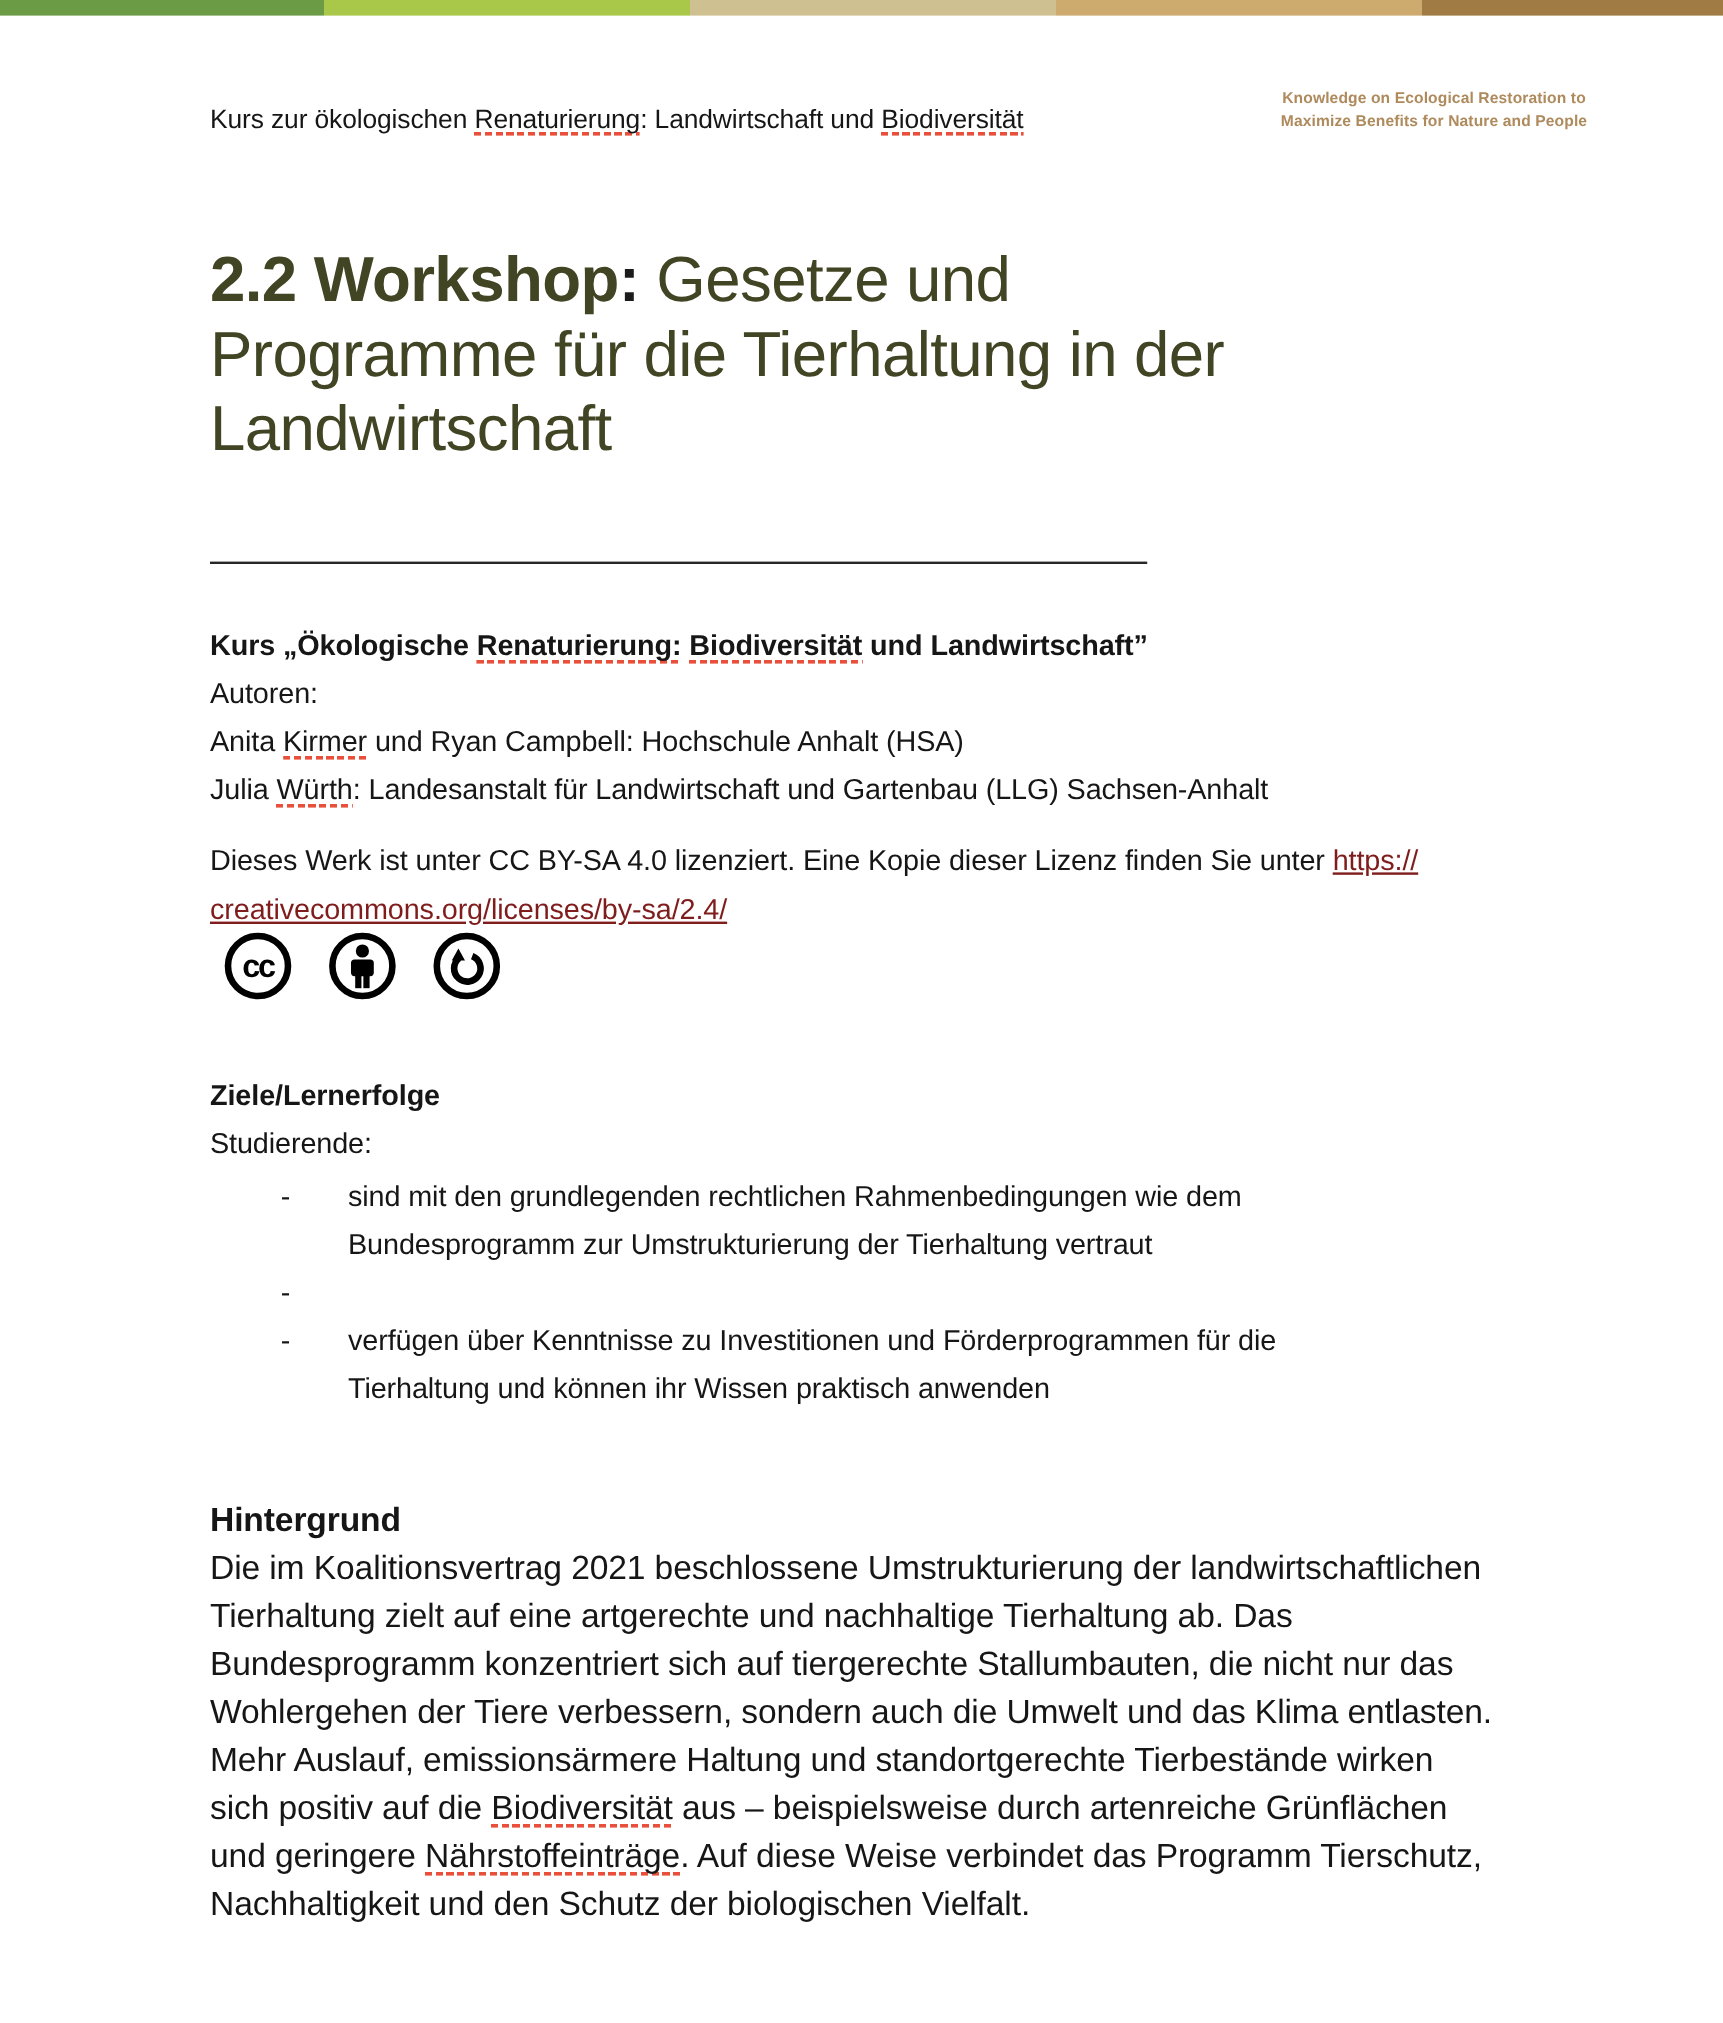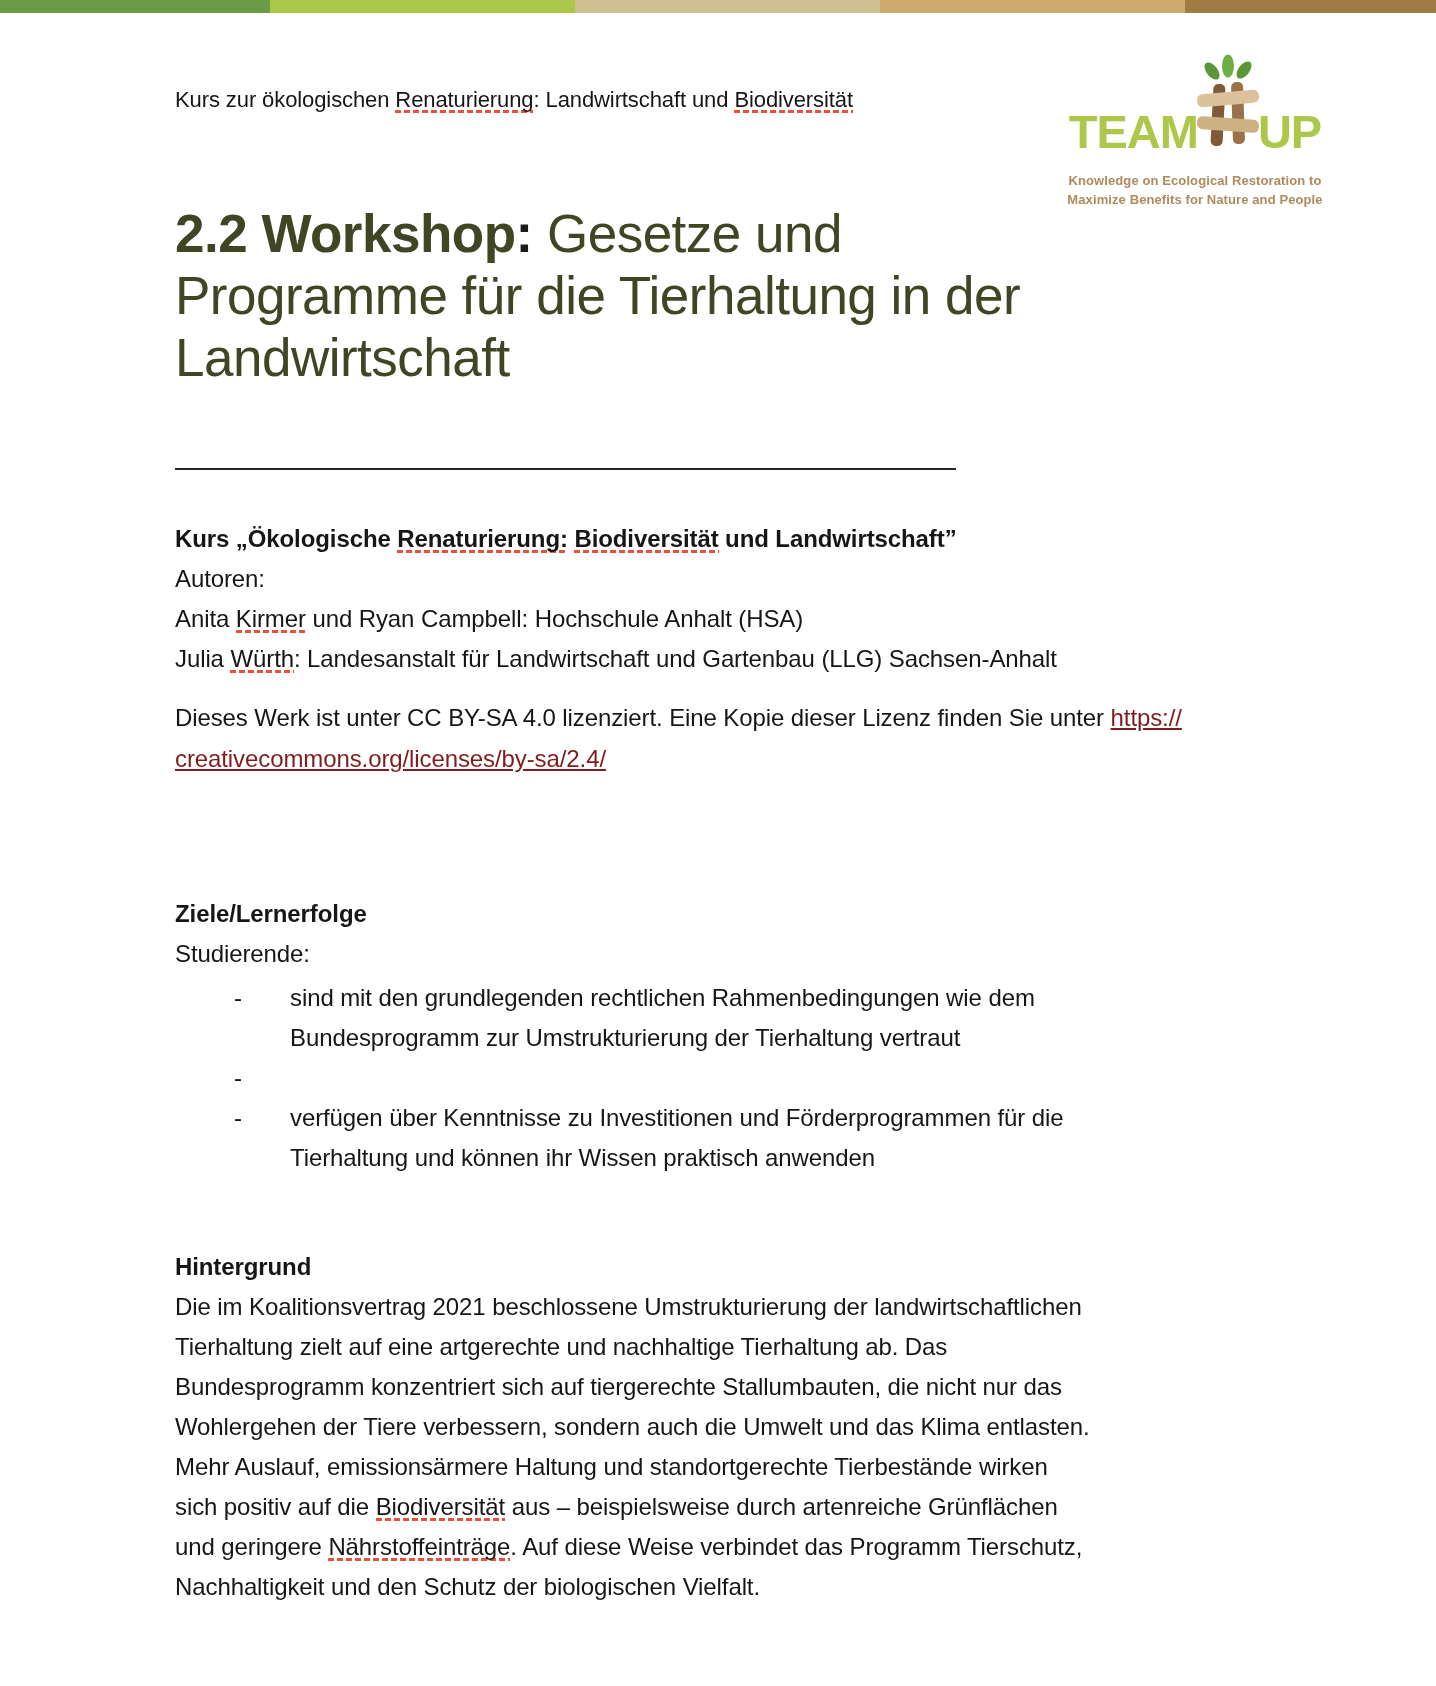--- a/index.html
+++ b/index.html
@@ -41,21 +41,21 @@
   .cc-badge { width:58px; height:58px; }
 
   
   .goals { position:absolute; left:175px; top:894px; width:1090px; font-size:24px; line-height:39.5px; letter-spacing:-0.1px; }
   .bullets { margin-top:5px; }
   .bullet { display:flex; line-height:40px; }
   .bullet-dash { display:inline-block; margin-left:59px; width:56px; flex:0 0 56px; }
   .bullet-text { width:930px; }
 
   
-  .bg-section { position:absolute; left:175px; top:1247px; width:1070px; font-size:24px; line-height:40px; letter-spacing:-0.1px; }
+  .bg-section { position:absolute; left:175px; top:1247px; width:1070px; font-size:28px; line-height:40px; letter-spacing:-0.1px; }
 
   
   .sq {
     background-image: repeating-linear-gradient(90deg, #e8503c 0 6px, rgba(0,0,0,0) 6px 9px);
     background-repeat:no-repeat; background-size:100% 3px; background-position:0 100%;
     padding-bottom:1px;
   }
 </style>
 </head>
 <body>
@@ -66,54 +66,63 @@
     <div class="tb1" style="background-color: rgb(108, 155, 69);"></div>
     <div class="tb2" style="background-color: rgb(169, 199, 72);"></div>
     <div class="tb3" style="background-color: rgb(207, 192, 146);"></div>
     <div class="tb4" style="background-color: rgb(205, 170, 110);"></div>
     <div class="tb5" style="background-color: rgb(160, 124, 68);"></div>
   </div>
 
   <div class="doc-header"><span>Kurs zur ökologischen </span><span class="sq">Renaturierung</span><span>: Landwirtschaft und </span><span class="sq">Biodiversität</span></div>
 
   <div class="logo">
-    <div class="logo-row">
-      <span class="logo-word" style="color: rgb(173, 199, 74);">TEAM</span>
-      <span class="logo-icon">
-        <svg width="58" height="98" viewBox="0 0 58 98" style="overflow:visible">
-          <ellipse cx="13" cy="17" rx="5.5" ry="10" fill="#5d9638" transform="rotate(-38 13 17)"></ellipse>
-          <ellipse cx="45" cy="16" rx="5.5" ry="10" fill="#5d9638" transform="rotate(38 45 16)"></ellipse>
-          <ellipse cx="29" cy="12" rx="6" ry="11.5" fill="#6fae43"></ellipse>
-          <rect x="13" y="30" width="12" height="62" rx="5" fill="#7e5a36" transform="rotate(3 19 61)"></rect>
-          <rect x="33" y="28" width="12" height="62" rx="5" fill="#9b714a" transform="rotate(-2 39 59)"></rect>
-          <rect x="-2" y="38" width="62" height="13" rx="5.5" fill="#dcc29a" transform="rotate(-5 29 44)"></rect>
-          <rect x="-2" y="64" width="62" height="13" rx="5.5" fill="#cdb183" transform="rotate(4 29 70)"></rect>
-        </svg>
-      </span>
-      <span class="logo-word" style="color: rgb(173, 199, 74);">UP</span>
-    </div>
     <div class="logo-tagline" style="color: rgb(174, 138, 92);">
       <div>Knowledge on Ecological Restoration to</div>
       <div>Maximize Benefits for Nature and People</div>
     </div>
   </div>
 
   <div class="title" style="color: rgb(65, 69, 36);"><span class="b">2.2 Workshop</span><span class="b black">:</span><span> Gesetze und</span><br><span>Programme für die Tierhaltung in der</span><br><span>Landwirtschaft</span></div>
 
   <div class="divider"></div>
 
   <div class="info">
     <div class="line-bold"><span>Kurs „Ökologische </span><span class="sq">Renaturierung:</span><span> </span><span class="sq">Biodiversität</span><span> und Landwirtschaft”</span></div>
     <div>Autoren:</div>
     <div><span>Anita </span><span class="sq">Kirmer</span><span> und Ryan Campbell: Hochschule Anhalt (HSA)</span></div>
     <div><span>Julia </span><span class="sq">Würth</span><span>: Landesanstalt für Landwirtschaft und Gartenbau (LLG) Sachsen-Anhalt</span></div>
   </div>
 
   <div class="license"><span>Dieses Werk ist unter CC BY-SA 4.0 lizenziert. Eine Kopie dieser Lizenz finden Sie unter </span><span class="link">https://</span><br><span class="link">creativecommons.org/licenses/by-sa/2.4/</span></div>
 
+  <div class="cc-row">
+    <span class="cc-badge">
+      <svg width="58" height="58" viewBox="0 0 58 58">
+        <circle cx="29" cy="29" r="25" fill="none" stroke="#000" stroke-width="5.5"></circle>
+        <text x="29" y="38" text-anchor="middle" font-family="Liberation Sans, sans-serif" font-weight="bold" font-size="27" letter-spacing="-2" fill="#000">cc</text>
+      </svg>
+    </span>
+    <span class="cc-badge">
+      <svg width="58" height="58" viewBox="0 0 58 58">
+        <circle cx="29" cy="29" r="25" fill="none" stroke="#000" stroke-width="5.5"></circle>
+        <circle cx="29" cy="16.5" r="5.5" fill="#000"></circle>
+        <rect x="19.5" y="23.5" width="19" height="14" rx="3" fill="#000"></rect>
+        <rect x="23" y="36" width="5.2" height="11.5" fill="#000"></rect>
+        <rect x="29.8" y="36" width="5.2" height="11.5" fill="#000"></rect>
+      </svg>
+    </span>
+    <span class="cc-badge">
+      <svg width="58" height="58" viewBox="0 0 58 58">
+        <circle cx="29" cy="29" r="25" fill="none" stroke="#000" stroke-width="5.5"></circle>
+        <path d="M22.5 22.5 A 11 11 0 1 0 33.5 20.8" fill="none" stroke="#000" stroke-width="5.5"></path>
+        <polygon points="16.5,24.5 27.5,24.5 22,14.5" fill="#000"></polygon>
+      </svg>
+    </span>
+  </div>
 
   <div class="goals">
     <div class="line-bold">Ziele/Lernerfolge</div>
     <div>Studierende:</div>
     <div class="bullets">
       <div class="bullet">
         <span class="bullet-dash">-</span>
         <span class="bullet-text"><span>sind mit den grundlegenden rechtlichen Rahmenbedingungen wie dem</span><br><span>Bundesprogramm zur Umstrukturierung der Tierhaltung vertraut</span></span>
       </div>
       <div class="bullet">

